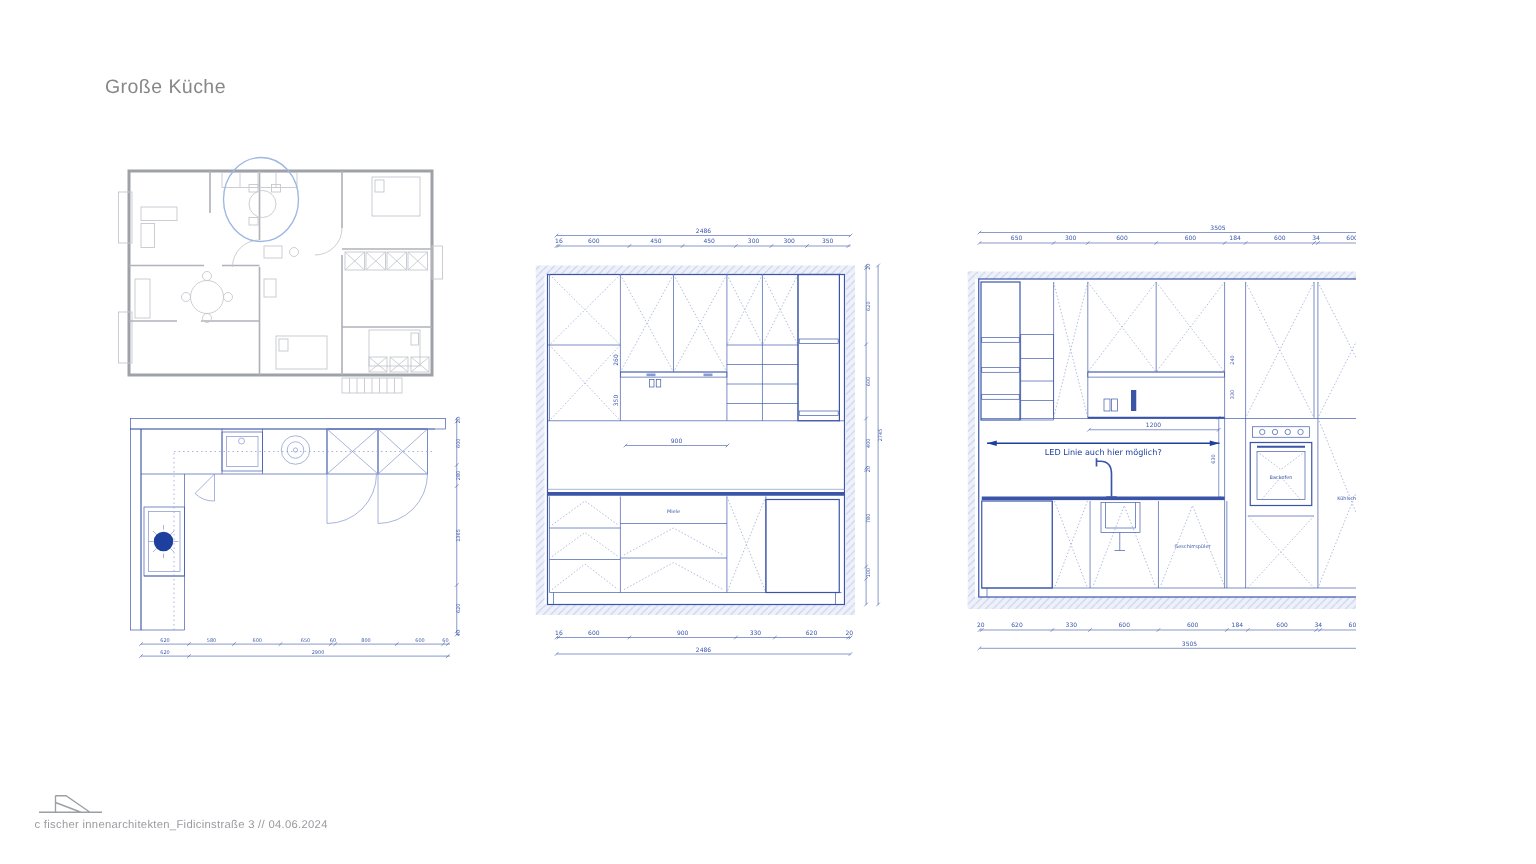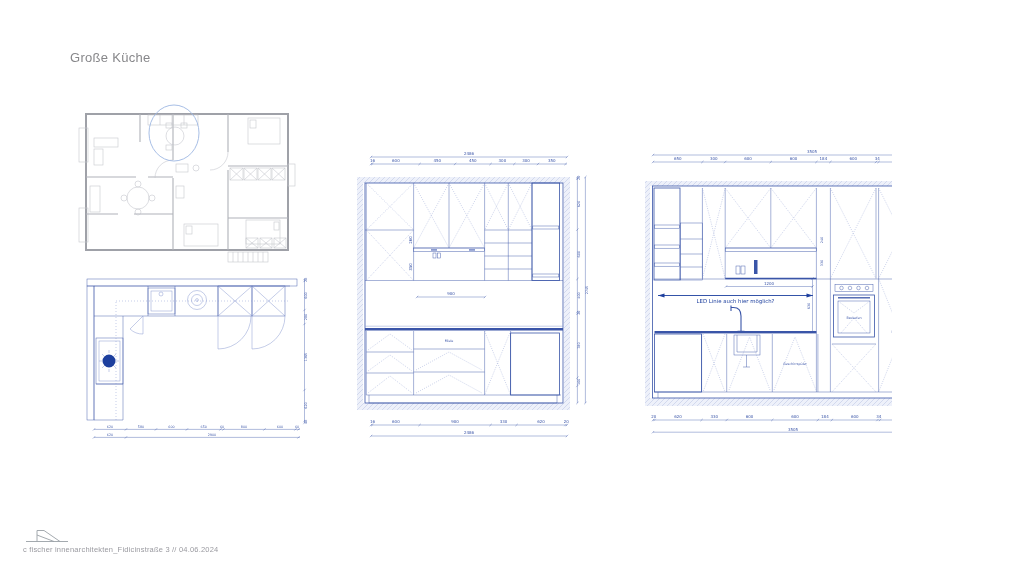--- a/index.html
+++ b/index.html
@@ -1,17 +1,17 @@
 <!DOCTYPE html>
 <html><head>
 <meta charset="utf-8">
 <style>
   html,body{margin:0;padding:0;background:#fff;}
   #stage{position:relative;width:892px;height:576px;background:#ffffff;overflow:hidden;
-         font-family:"Liberation Sans",sans-serif;}
+         font-family:"Liberation Sans",sans-serif;padding-left:12px;}
   .abs{position:absolute;}
   #page-title{left:70px;top:50px;font-size:13px;color:#87878a;letter-spacing:.3px;}
   #footer-credit{left:23px;top:545px;font-size:7.5px;color:#9a9aa0;letter-spacing:.2px;}
   #page-number{left:981px;top:543px;font-size:7.5px;color:#a0a0a4;}
   
   .ln{stroke:#3a55a8;stroke-width:.8;fill:none}
   .ln5{stroke:#3a55a8;stroke-width:.45;fill:none}
   .lt{stroke:#8b9bd0;stroke-width:.5;fill:none}
   .xd{stroke:#8b9bd0;stroke-width:.45;fill:none;stroke-dasharray:1,1.3}
   .dim{stroke:#3a55a8;stroke-width:.4;fill:none}

